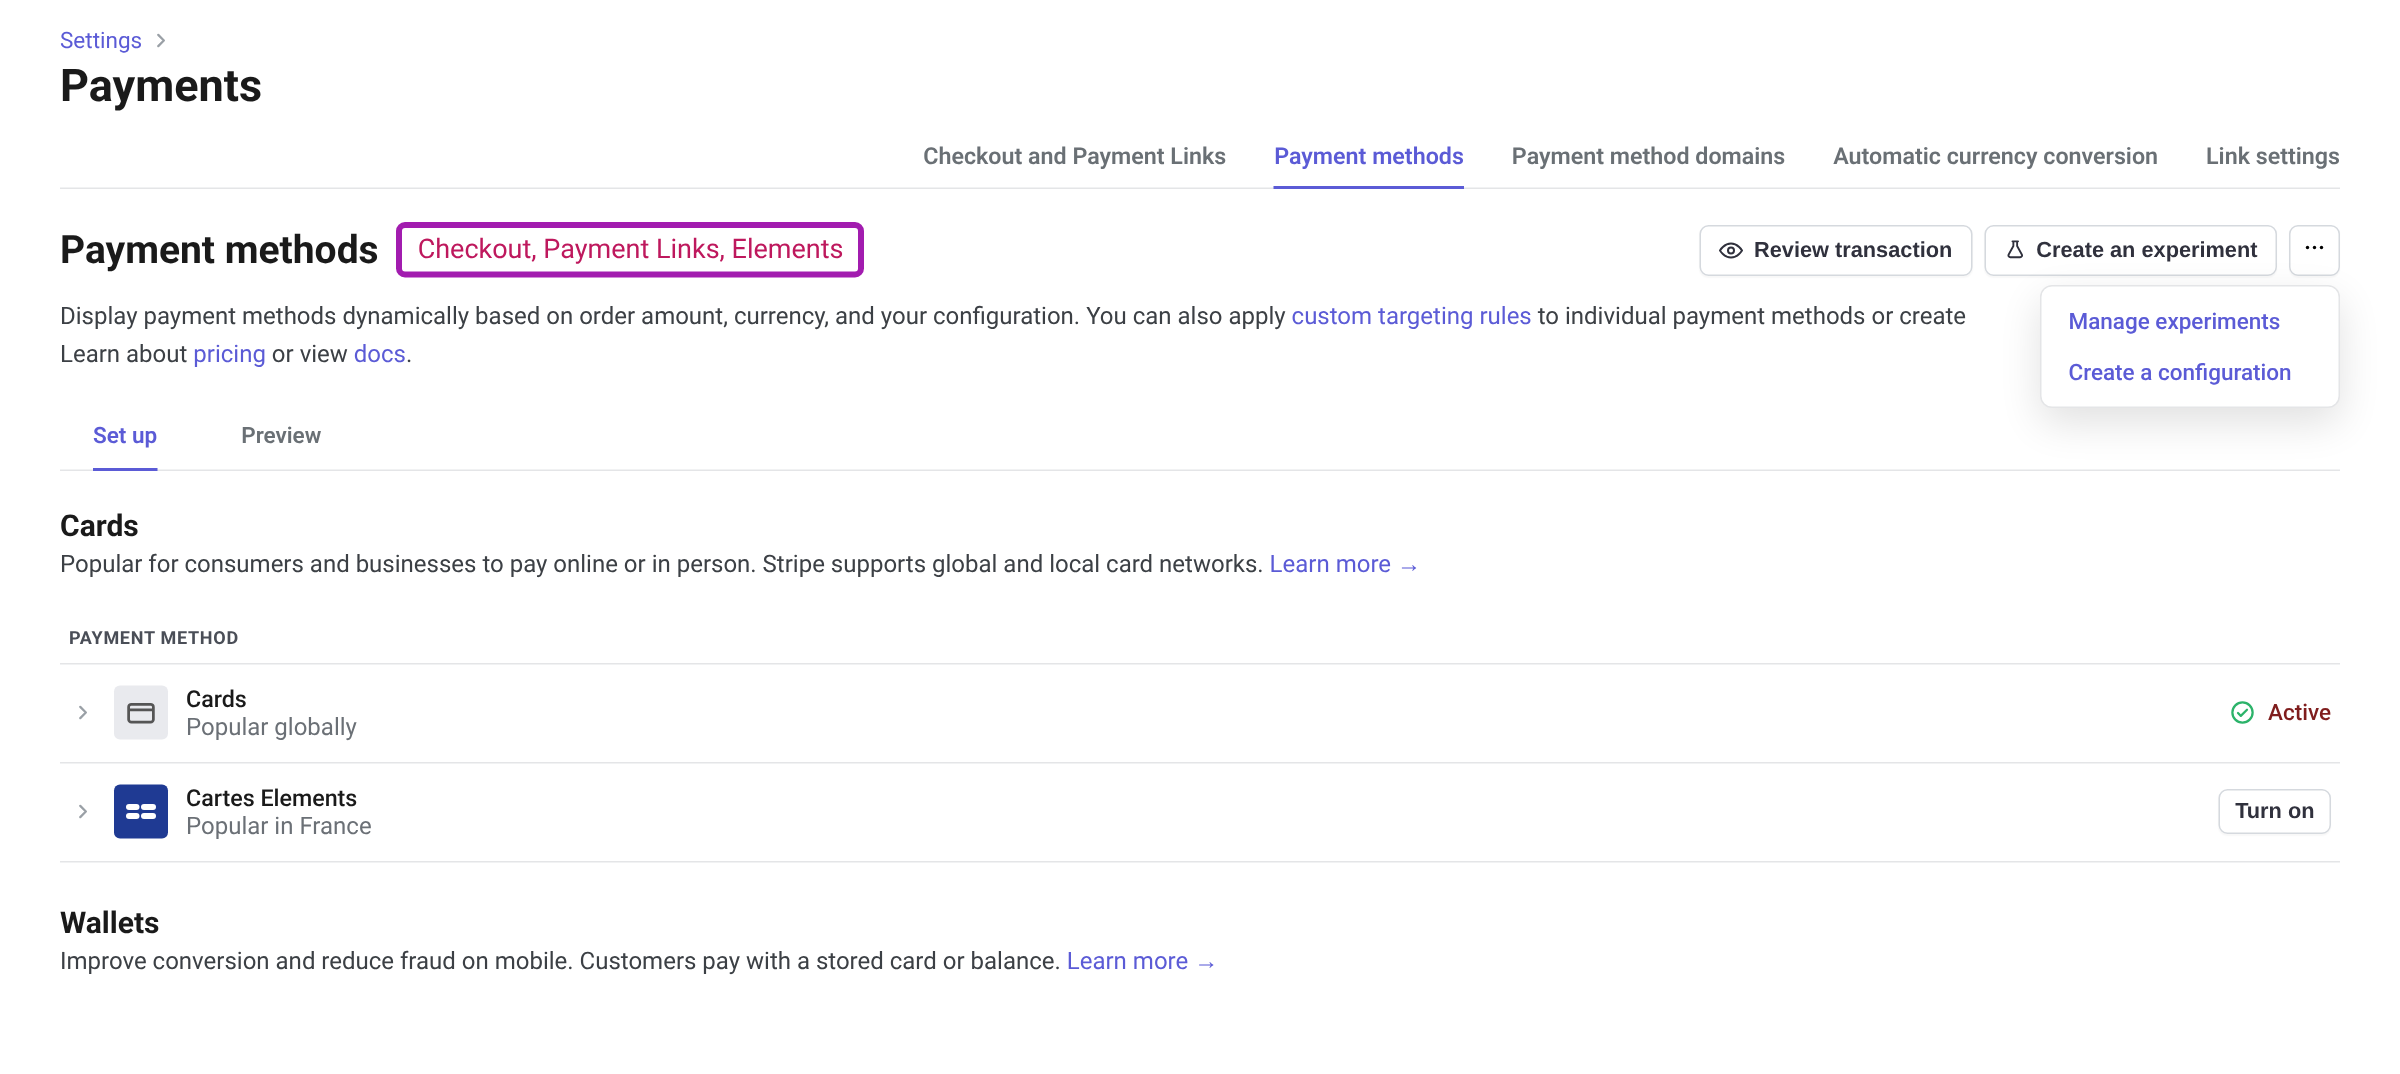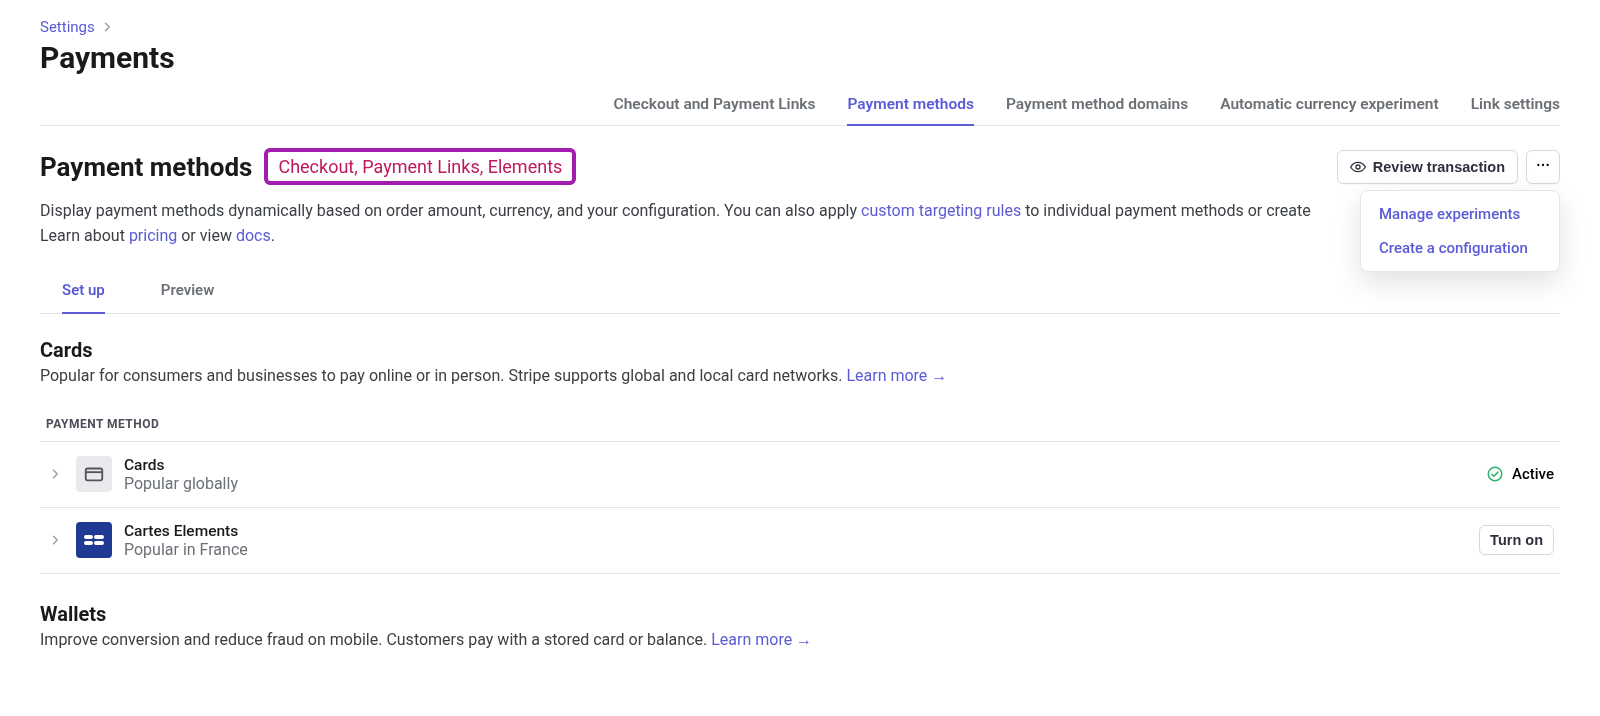--- a/index.html
+++ b/index.html
@@ -50,21 +50,21 @@
   .table-head { font-size: 12px; font-weight: 700; letter-spacing: .04em; color: #4a4e57; padding: 10px 6px; border-bottom: 1px solid #e4e5e7; }
   .row { display: flex; align-items: center; justify-content: space-between; padding: 14px 6px; border-bottom: 1px solid #e4e5e7; }
   .row:last-child { border-bottom: none; }
   .row-left { display: flex; align-items: center; gap: 12px; }
   .chev-cell { width: 18px; color: #9aa0a6; display: inline-flex; align-items: center; justify-content: center; cursor: pointer; }
   .pm-icon { width: 36px; height: 36px; border-radius: 4px; display: inline-flex; align-items: center; justify-content: center; }
   .pm-icon.grey { background: #e9eaee; color: #555; }
   .pm-icon.blue { background: #1f3a93; color: #fff; font-size: 12px; font-weight: 700; letter-spacing: -.5px; }
   .pm-text .pm-name { font-size: 15.5px; font-weight: 500; color: #1a1a1a; }
   .pm-text .pm-sub  { font-size: 16px; color: #6b7076; }
-  .status { display: flex; align-items: center; gap: 8px; font-size: 15px; color: #000000; font-weight: 500; }
+  .status { display: flex; align-items: center; gap: 8px; font-size: 15px; color: #7f1d1d; font-weight: 500; }
   .status .ok-icon { color: #2cb36a; display:inline-flex; }
 
   .spacer { height: 28px; }
 </style>
 </head>
 <body>
 
 <div class="page">
   <div class="breadcrumb">
     <a class="link">Settings</a>
@@ -74,39 +74,47 @@
         </svg>
     </span>
   </div>
 
   <h1 class="title">Payments</h1>
 
   <div class="tabs">
     <div class="tab">Checkout and Payment Links</div>
     <div class="tab active">Payment methods</div>
     <div class="tab">Payment method domains</div>
-    <div class="tab">Automatic currency experiment</div>
+    <div class="tab">Automatic currency conversion</div>
     <div class="tab">Link settings</div>
   </div>
 
   <div class="section-header-row">
     <div class="section-header-left">
       <div class="section-title">Payment methods</div>
       <div class="badge">Checkout, Payment Links, Elements</div>
     </div>
     <div class="actions">
       <button class="btn">
         <span class="icon">
           <svg width="16" height="16" viewBox="0 0 24 24" fill="none">
               <path d="M1 12s4-7 11-7 11 7 11 7-4 7-11 7S1 12 1 12z" stroke="currentColor" stroke-width="2"></path>
               <circle cx="12" cy="12" r="3" stroke="currentColor" stroke-width="2"></circle>
             </svg>
         </span>
         <span>Review transaction</span>
       </button>
+      <button class="btn">
+        <span class="icon">
+          <svg width="15" height="15" viewBox="0 0 24 24" fill="none">
+              <path d="M9 3h6M10 3v5l-5 9a2 2 0 0 0 1.8 3h10.4A2 2 0 0 0 19 17l-5-9V3" stroke="currentColor" stroke-width="2" stroke-linecap="round" stroke-linejoin="round"></path>
+            </svg>
+        </span>
+        <span>Create an experiment</span>
+      </button>
       <button class="icon-btn">
         <span>
           <svg width="16" height="16" viewBox="0 0 24 24" fill="currentColor">
               <circle cx="5" cy="12" r="1.7"></circle>
               <circle cx="12" cy="12" r="1.7"></circle>
               <circle cx="19" cy="12" r="1.7"></circle>
             </svg>
         </span>
       </button>
 

